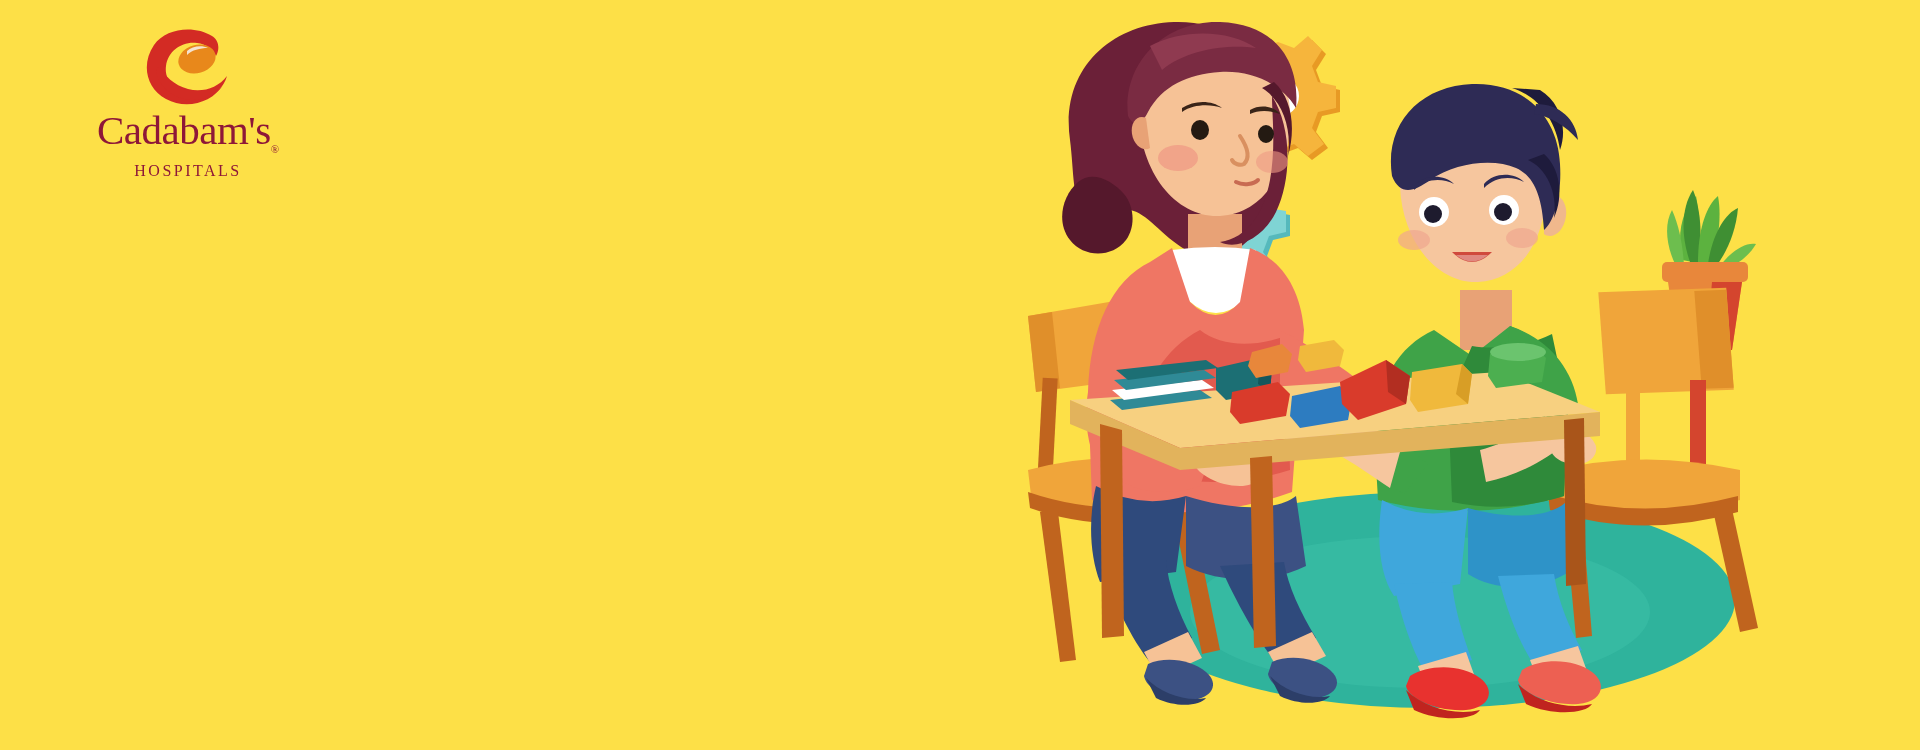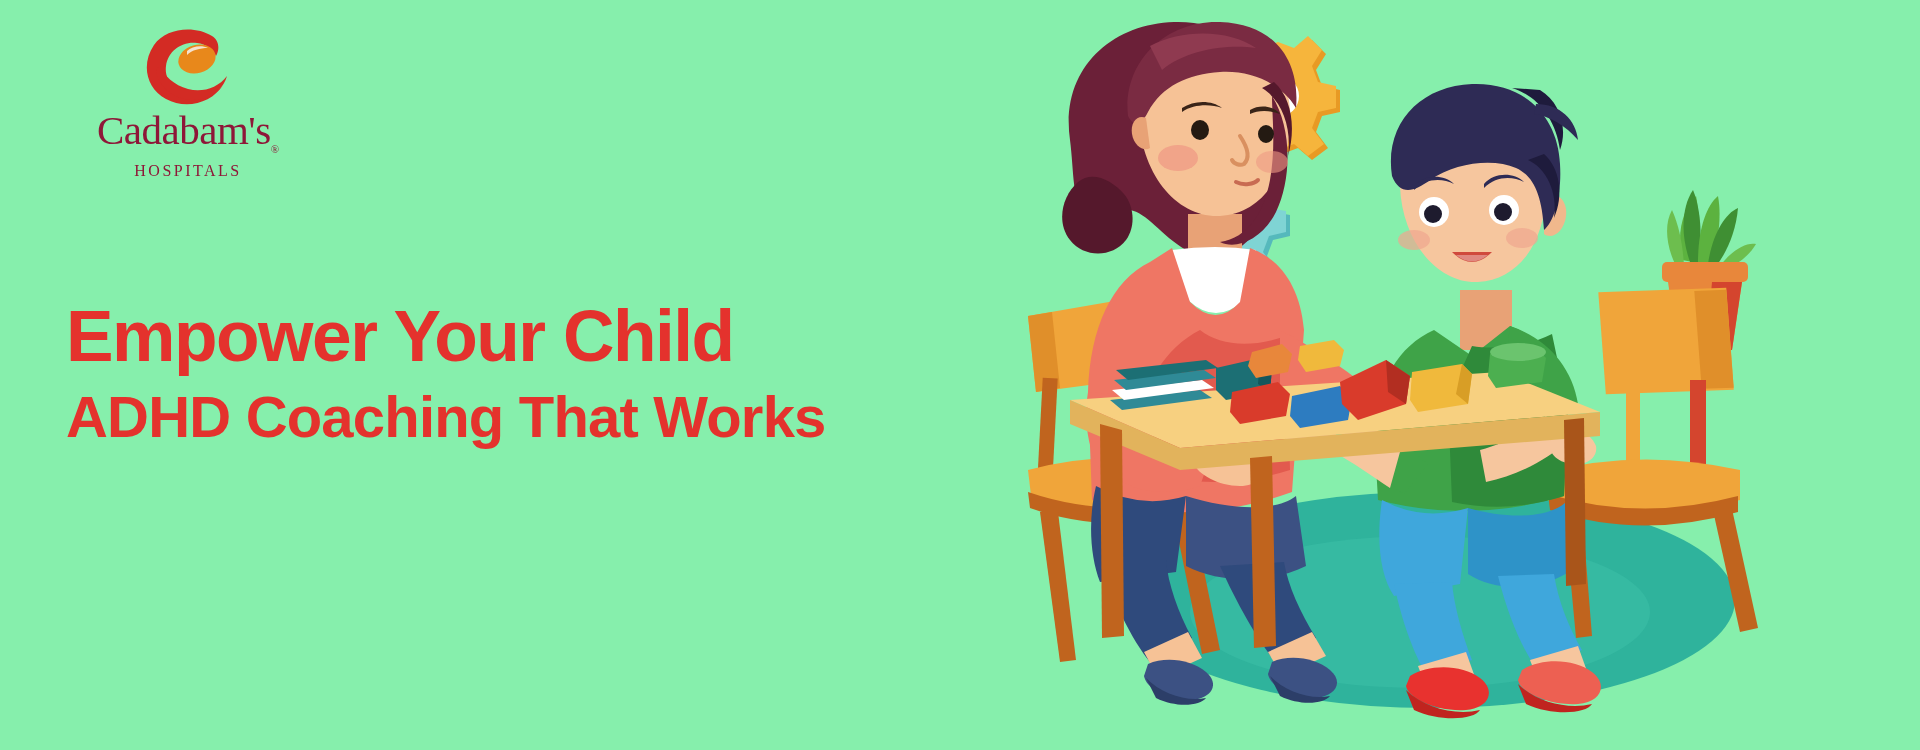--- a/index.html
+++ b/index.html
@@ -9,21 +9,21 @@
     height: 750px;
     background: #ffffff;
     font-family: "Liberation Sans", sans-serif;
     overflow: hidden;
   }
 
   .banner {
     position: relative;
     width: 1920px;
     height: 750px;
-    background: #86efac;
+    background: #fde047;
     overflow: hidden;
   }
 
   
   .logo-block {
     position: absolute;
     left: 88px;
     top: 28px;
     width: 200px;
     height: 170px;
@@ -117,24 +117,20 @@
 
         <ellipse cx="55" cy="31" rx="19" ry="14" transform="rotate(-16 55 31)" fill="#E8881B"></ellipse>
 
         <path d="M45 23 C50 18 60 17 66 20 C58 20 50 22 45 27 Z" fill="#F6F2EE" opacity="0.85"></path>
       </svg>
     </div>
     <div class="logo-word"><span>Cadabam</span><span>'s</span><span class="reg">®</span></div>
     <div class="logo-sub">HOSPITALS</div>
   </div>
 
-  <div class="headline">
-    <div class="line1">Empower Your Child</div>
-    <div class="line2">ADHD Coaching That Works</div>
-  </div>
 
   <div class="illustration">
     <svg viewBox="0 0 1020 750" xmlns="http://www.w3.org/2000/svg" aria-hidden="true">
 
       <g>
         <ellipse cx="530" cy="600" rx="305" ry="108" fill="#2FB39C"></ellipse>
         <ellipse cx="520" cy="612" rx="230" ry="76" fill="#3CBFA8" opacity="0.55"></ellipse>
       </g>
 
       <g>

